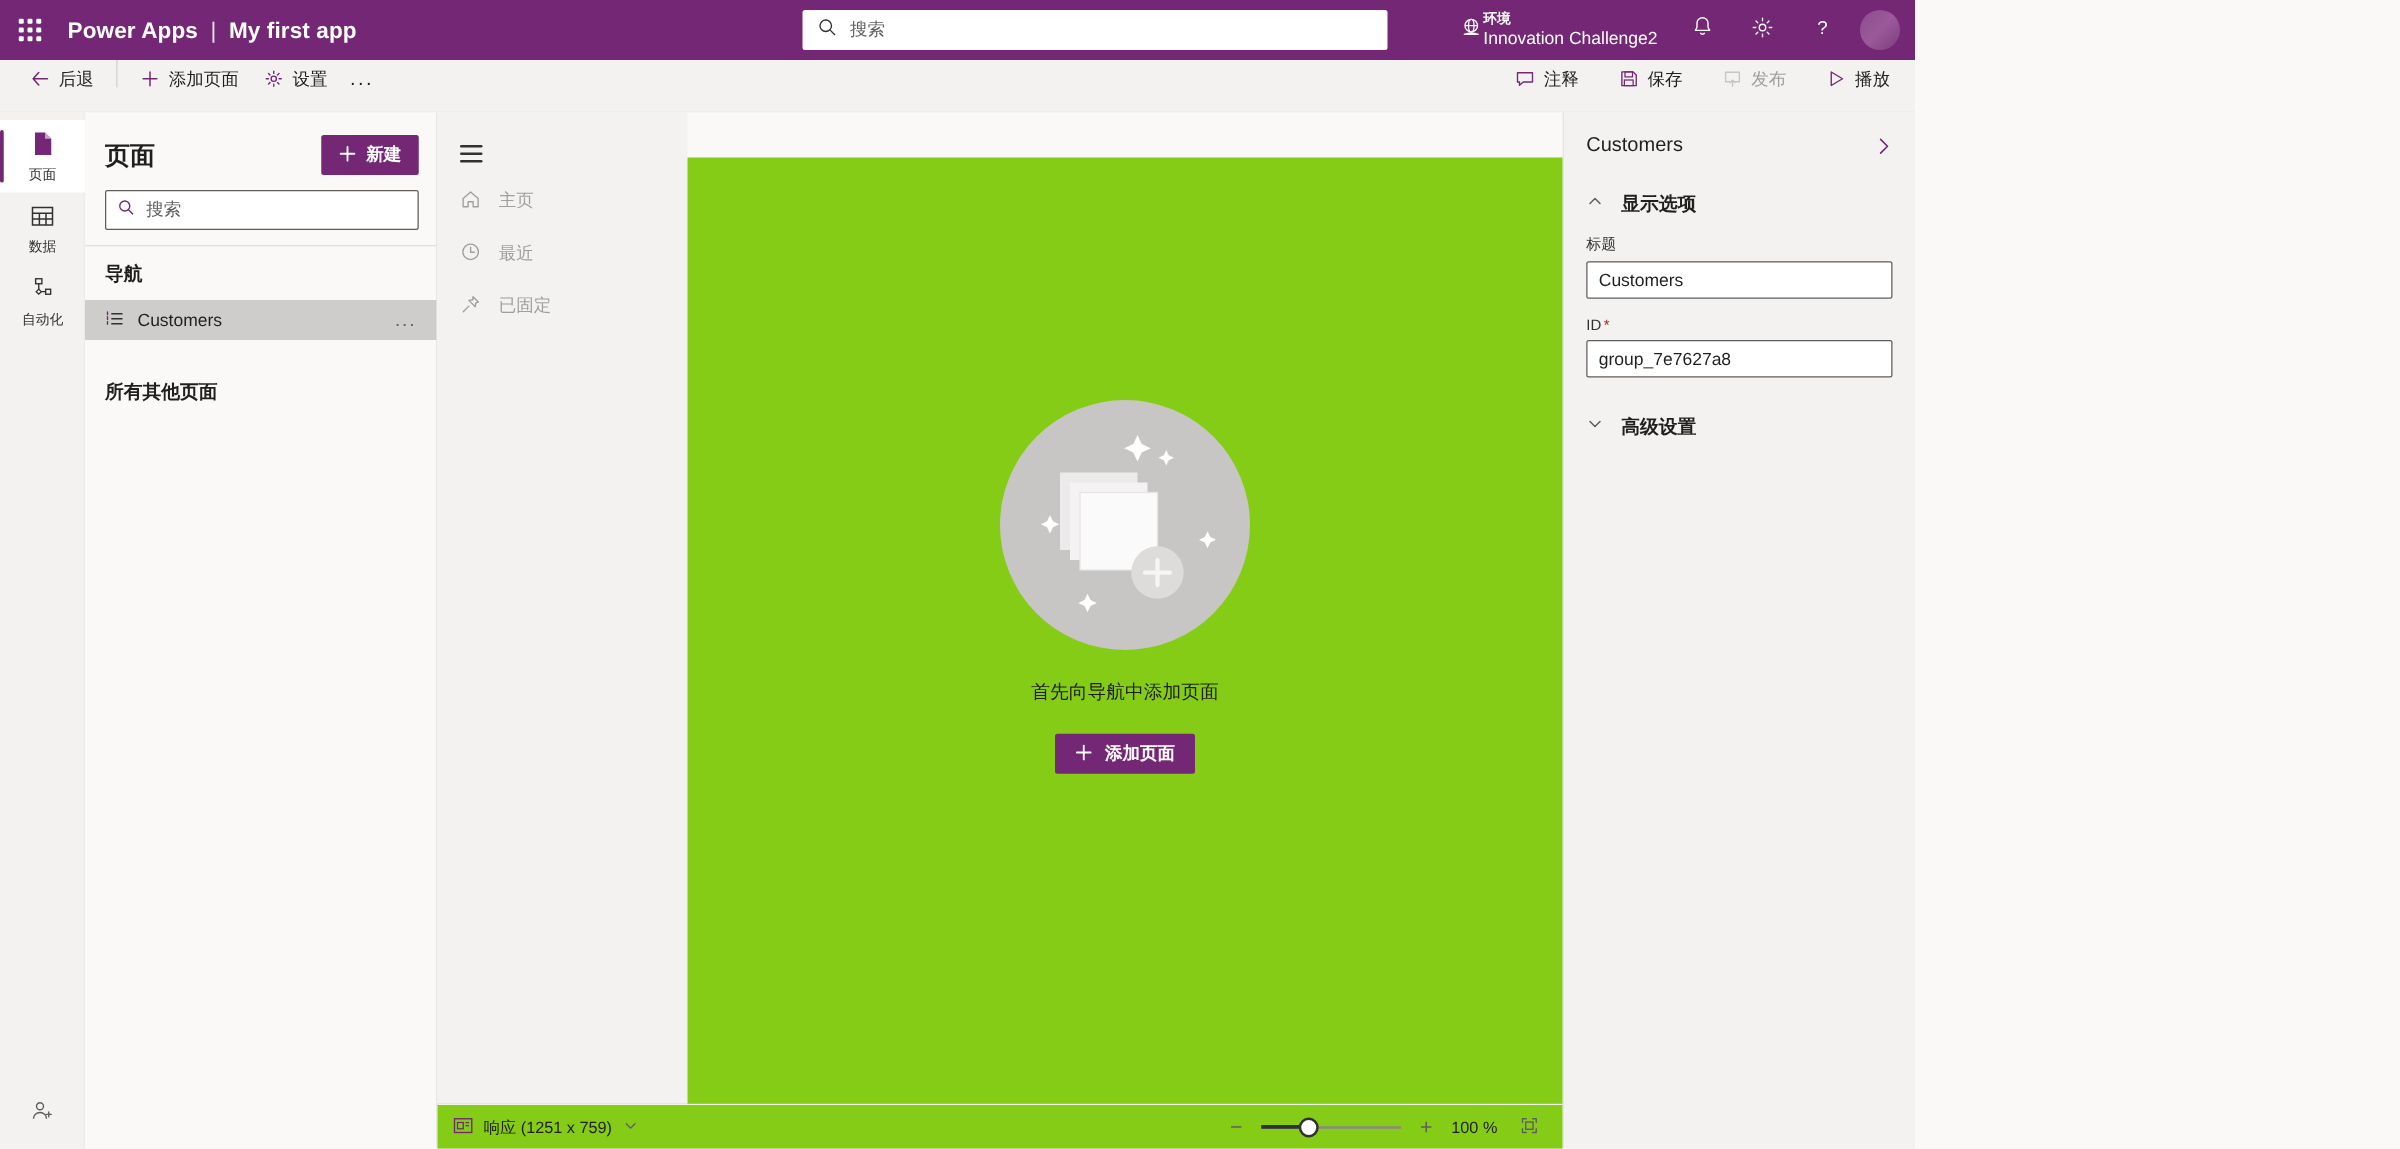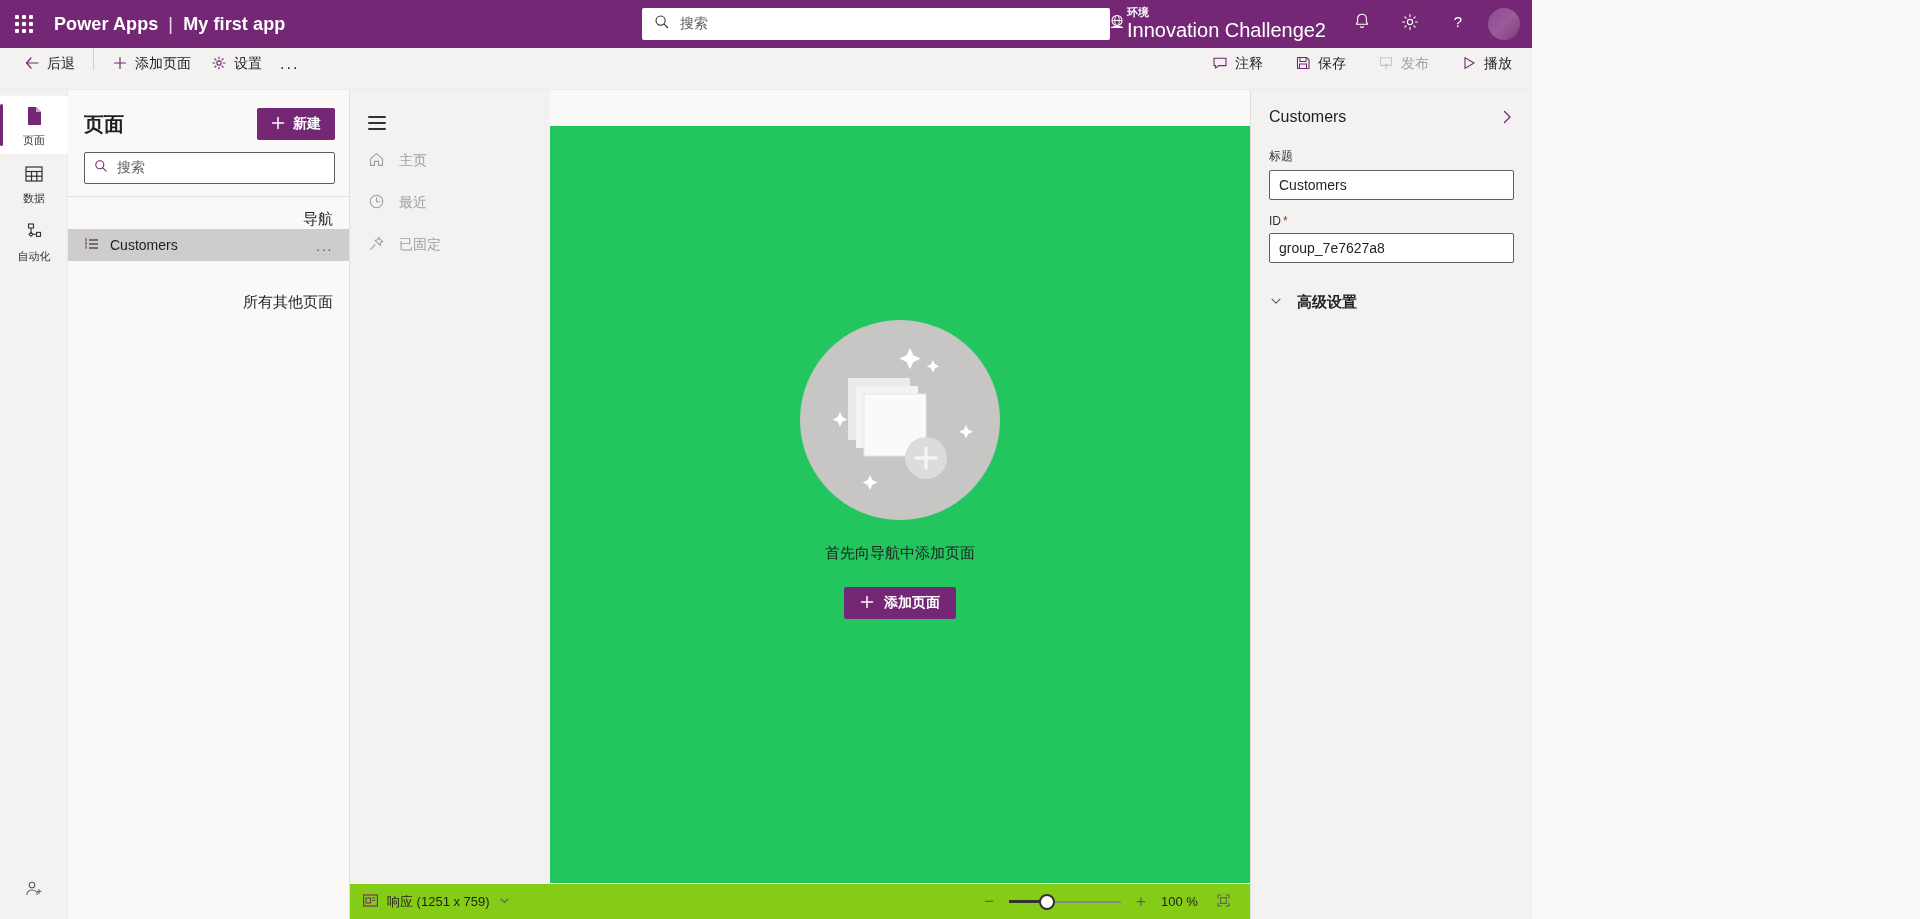--- a/index.html
+++ b/index.html
@@ -49,21 +49,21 @@
 
   .header-right {
     margin-left: auto; display: flex; align-items: center; height: 48px;
   }
   .env-block {
     display: flex; align-items: center; 
     padding: 0 12px 0 6px; height: 48px; cursor: pointer;
   }
   .env-text { display: flex; flex-direction: column; line-height: 1.18; }
   .env-label { font-size: 11px; font-weight: 600; color: #ffffff; }
-  .env-name { font-size: 20px; font-weight: 400; color: #ffffff; white-space: nowrap; }
+  .env-name { font-size: 14px; font-weight: 400; color: #ffffff; white-space: nowrap; }
   .hdr-icon-btn {
     width: 48px; height: 48px;
     display: flex; align-items: center; justify-content: center;
     cursor: pointer;
   }
   .avatar {
     width: 32px; height: 32px; margin: 0 12px 0 6px;
     border-radius: 50%;
     background: linear-gradient(135deg, #8c4a8c 0%, #9b5b9b 50%, #7d3b7d 100%);
     cursor: pointer; flex: 0 0 32px;
@@ -141,23 +141,22 @@
   .pages-search-wrap { padding: 0 14px 12px 16px; }
   .pages-search {
     height: 32px; background: #ffffff;
     border: 1px solid #605e5c;
     display: flex; align-items: center; gap: 9px;
     padding: 0 9px; border-radius: 2px;
   }
   .pages-search .ph { font-size: 14px; color: #605e5c; }
   .panel-divider { height: 1px; background: #e1dfdd; }
   .sect-title {
-    font-size: 15px; font-weight: 400; color: #201f1e;
-    padding: 13px 16px 0 16px;
-    text-align: right;
+    font-size: 15px; font-weight: 700; color: #201f1e;
+    padding: 13px 16px 11px 16px;
   }
   .nav-row {
     display: flex; align-items: center; gap: 10px;
     height: 32px; padding: 0 10px 0 16px;
     font-size: 14px; color: #201f1e; cursor: pointer;
   }
   .nav-row.selected { background: #cfcdcb; }
   .nav-row .row-label { flex: 1; }
   .row-dots {
     letter-spacing: 1.5px; font-size: 15px;
@@ -187,21 +186,21 @@
   }
   .hamburger i:last-child { margin-bottom: 0; }
   .side-item {
     display: flex; align-items: center; gap: 14px;
     height: 42px; padding: 0 18px;
     font-size: 14px; color: #a19f9d; cursor: pointer;
   }
   .side-item:first-of-type { margin-top: 10px; }
 
   .canvas-surface {
-    flex: 1; background: #22c55e;
+    flex: 1; background: #84cc16;
     display: flex; align-items: center; justify-content: center;
     min-width: 0; position: relative; margin-top: 36px;
   }
   .empty-state {
     display: flex; flex-direction: column; align-items: center;
     margin-top: -70px;
   }
   .empty-art { width: 200px; height: 200px; margin-bottom: 24px; }
   .empty-text { font-size: 15px; color: #201f1e; margin-bottom: 24px; }
   .add-page-btn {
@@ -607,20 +606,28 @@
 
     <div class="props">
       <div class="props-head">
         <span class="props-title">Customers</span>
         <span class="collapse-chev">
           <svg width="18" height="18" viewBox="0 0 18 18">
               <path d="M6.5 3.5L12 9l-5.5 5.5" fill="none" stroke="#742774" stroke-width="1.3" stroke-linecap="round" stroke-linejoin="round"></path>
             </svg>
         </span>
       </div>
+      <div class="prop-sect">
+        <span>
+          <svg width="14" height="14" viewBox="0 0 14 14">
+              <path d="M3 8.8L7 4.8l4 4" fill="none" stroke="#605e5c" stroke-width="1.2" stroke-linecap="round" stroke-linejoin="round"></path>
+            </svg>
+        </span>
+        <span class="st">显示选项</span>
+      </div>
       <div class="field">
         <label class="field-label">标题</label>
         <input class="field-input" value="Customers" style="">
       </div>
       <div class="field">
         <label class="field-label">
           <span>ID</span><span class="req">*</span>
         </label>
         <input class="field-input" value="group_7e7627a8" style="">
       </div>

